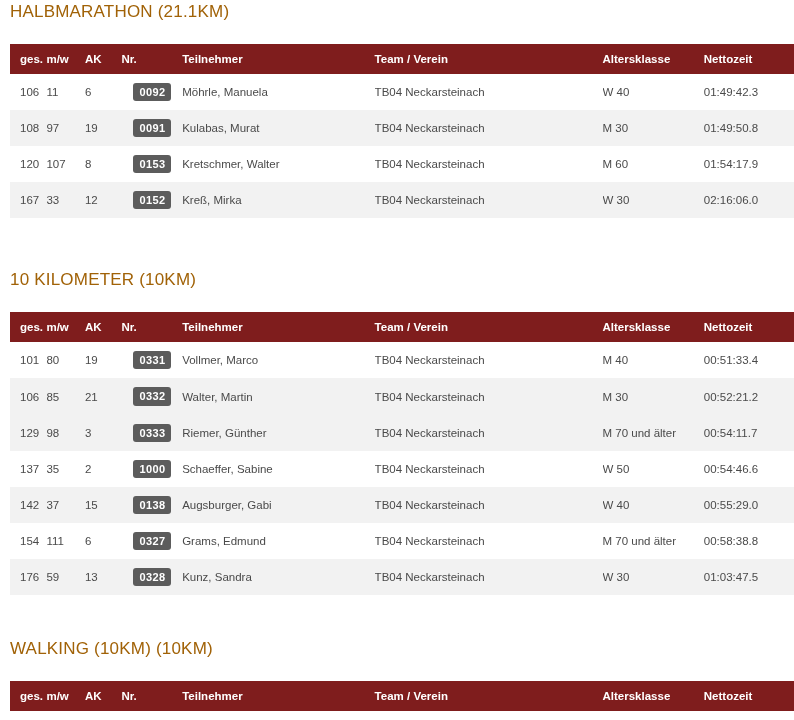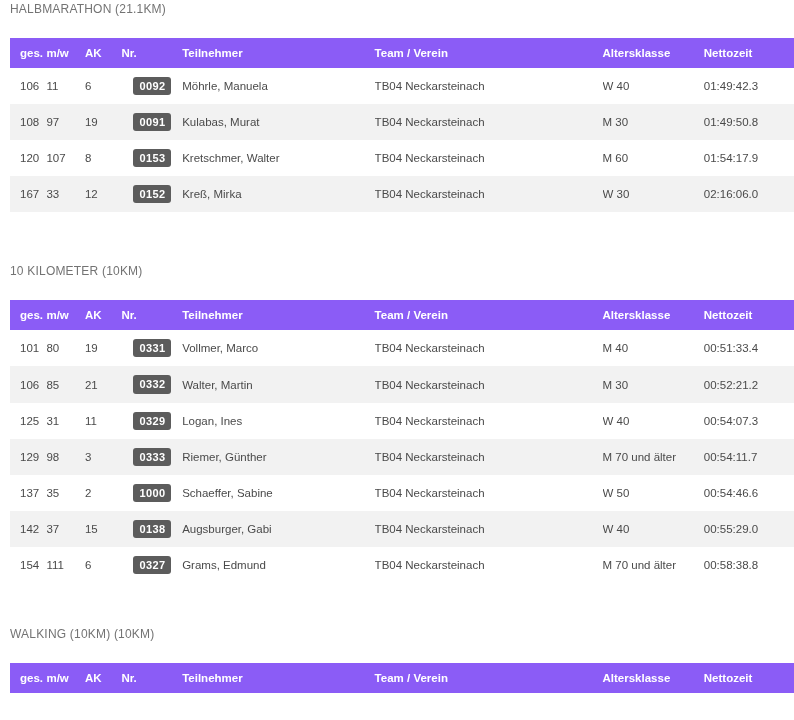--- a/index.html
+++ b/index.html
@@ -18,34 +18,34 @@
     width: 794px;
     min-height: 720px;
     padding: 0 0 0 0;
     position: relative;
     overflow: hidden;
   }
   .section {
     margin: 0 0 0 0;
   }
   .section-title {
-    font-size: 12px;
+    font-size: 17px;
     font-weight: 400;
-    color: #737373;
+    color: #a16207;
     letter-spacing: 0.2px;
     padding: 0 0 0 10px;
   }
   table {
     width: 784px;
     margin: 0 0 0 10px;
     border-collapse: collapse;
     table-layout: fixed;
   }
   thead th {
-    background: #8b5cf6;
+    background: #7f1d1d;
     color: #ffffff;
     font-size: 11.5px;
     font-weight: bold;
     text-align: left;
     padding: 9px 0 9px 0;
     height: 28px;
     vertical-align: middle;
     white-space: nowrap;
   }
   tbody td {
@@ -191,30 +191,20 @@
         <tr class="alt">
           <td class="c-ges">106</td>
           <td class="c-mw">85</td>
           <td class="c-ak">21</td>
           <td class="c-nr"><span class="bib">0332</span></td>
           <td class="c-name">Walter, Martin</td>
           <td class="c-team">TB04 Neckarsteinach</td>
           <td class="c-ak2">M 30</td>
           <td class="c-time">00:52:21.2</td>
         </tr>
-        <tr>
-          <td class="c-ges">125</td>
-          <td class="c-mw">31</td>
-          <td class="c-ak">11</td>
-          <td class="c-nr"><span class="bib">0329</span></td>
-          <td class="c-name">Logan, Ines</td>
-          <td class="c-team">TB04 Neckarsteinach</td>
-          <td class="c-ak2">W 40</td>
-          <td class="c-time">00:54:07.3</td>
-        </tr>
         <tr class="alt">
           <td class="c-ges">129</td>
           <td class="c-mw">98</td>
           <td class="c-ak">3</td>
           <td class="c-nr"><span class="bib">0333</span></td>
           <td class="c-name">Riemer, Günther</td>
           <td class="c-team">TB04 Neckarsteinach</td>
           <td class="c-ak2">M 70 und älter</td>
           <td class="c-time">00:54:11.7</td>
         </tr>
@@ -240,20 +230,30 @@
         </tr>
         <tr>
           <td class="c-ges">154</td>
           <td class="c-mw">111</td>
           <td class="c-ak">6</td>
           <td class="c-nr"><span class="bib">0327</span></td>
           <td class="c-name">Grams, Edmund</td>
           <td class="c-team">TB04 Neckarsteinach</td>
           <td class="c-ak2">M 70 und älter</td>
           <td class="c-time">00:58:38.8</td>
+        </tr>
+        <tr class="alt">
+          <td class="c-ges">176</td>
+          <td class="c-mw">59</td>
+          <td class="c-ak">13</td>
+          <td class="c-nr"><span class="bib">0328</span></td>
+          <td class="c-name">Kunz, Sandra</td>
+          <td class="c-team">TB04 Neckarsteinach</td>
+          <td class="c-ak2">W 30</td>
+          <td class="c-time">01:03:47.5</td>
         </tr>
       </tbody>
     </table>
   </div>
 
   <div class="gap-md"></div>
 
   <div class="section">
     <div class="section-title">WALKING (10KM) (10KM)</div>
     <div class="title-gap"></div>

